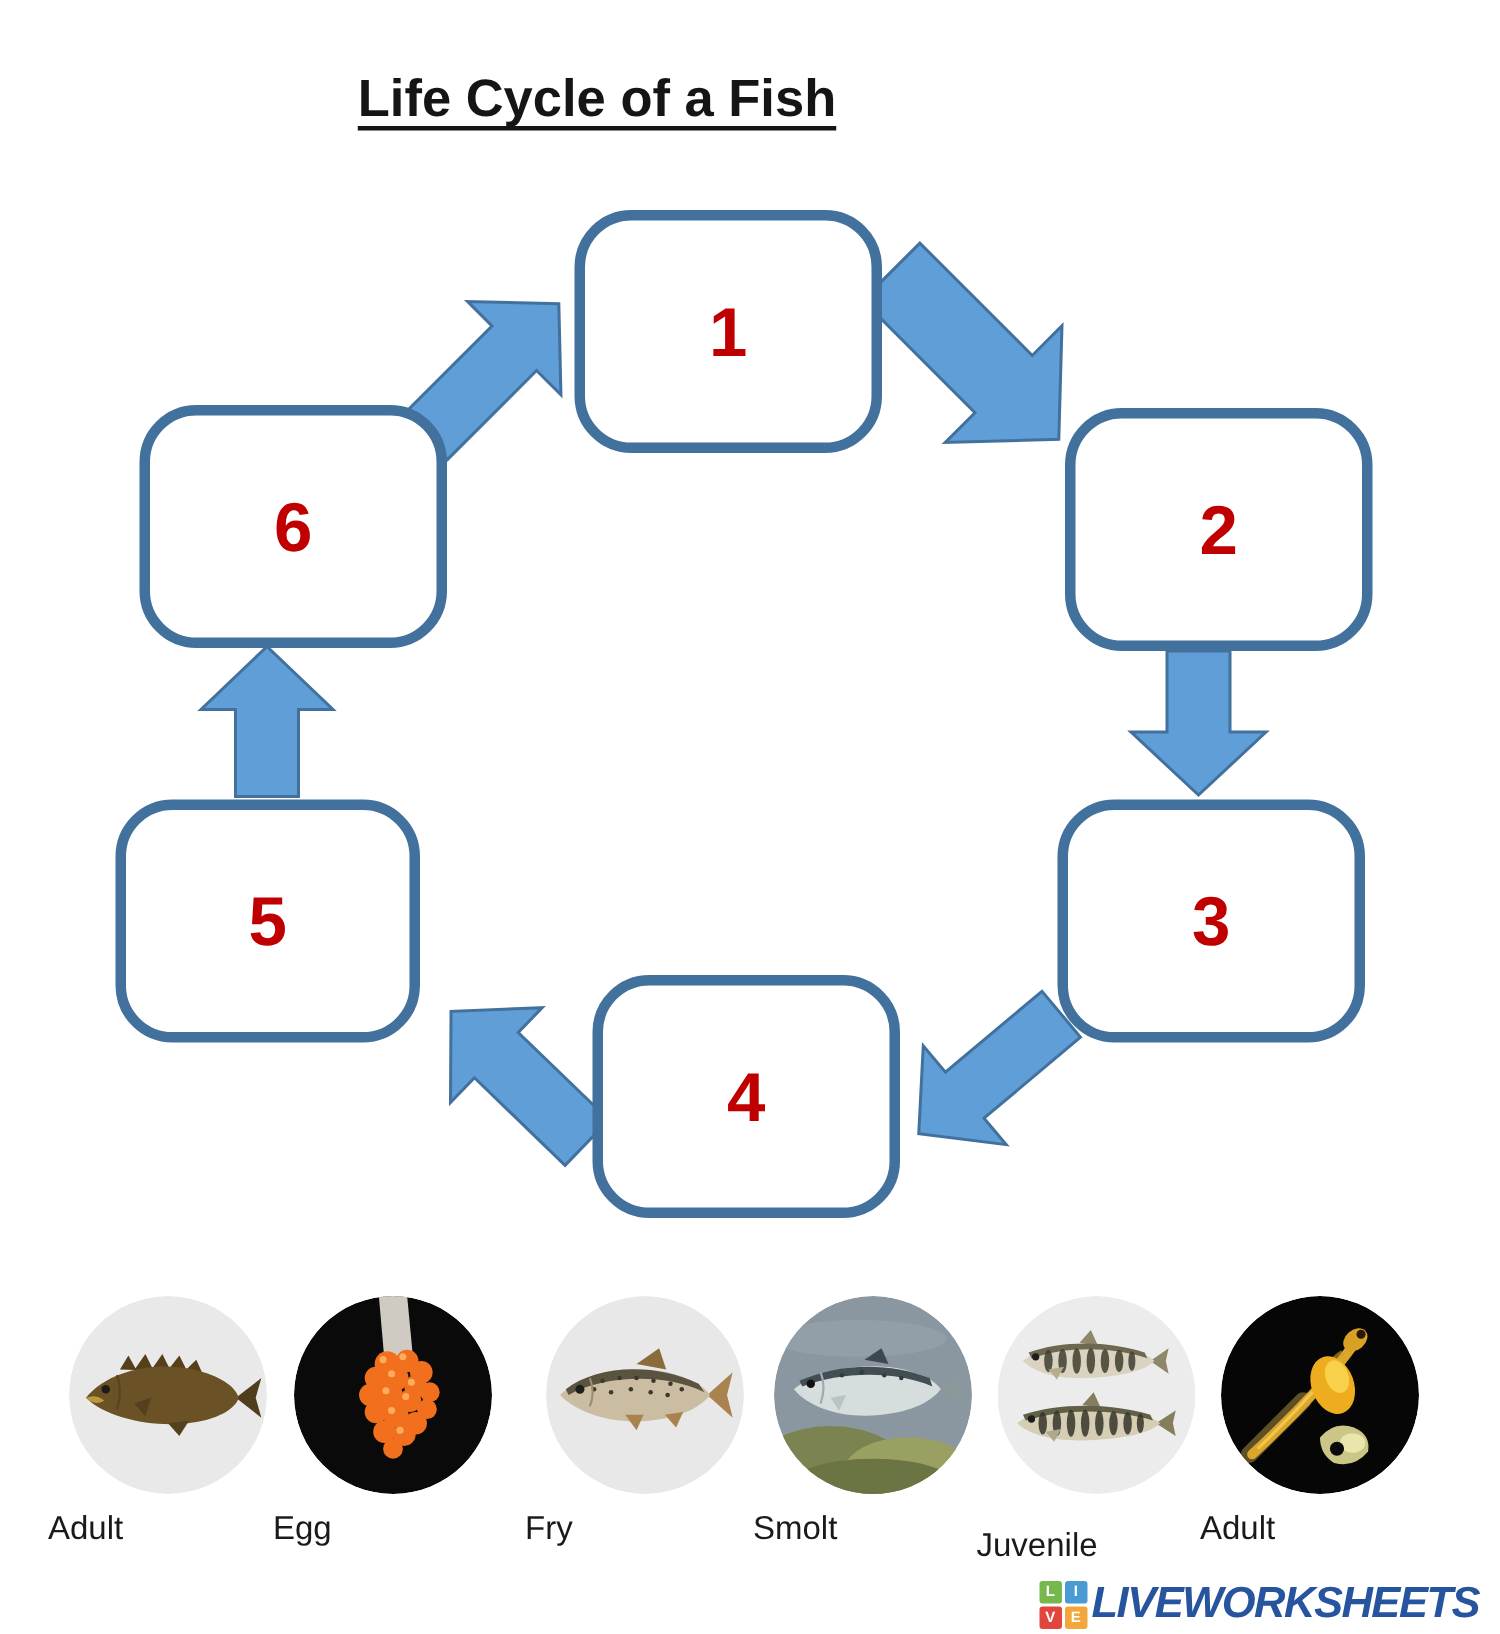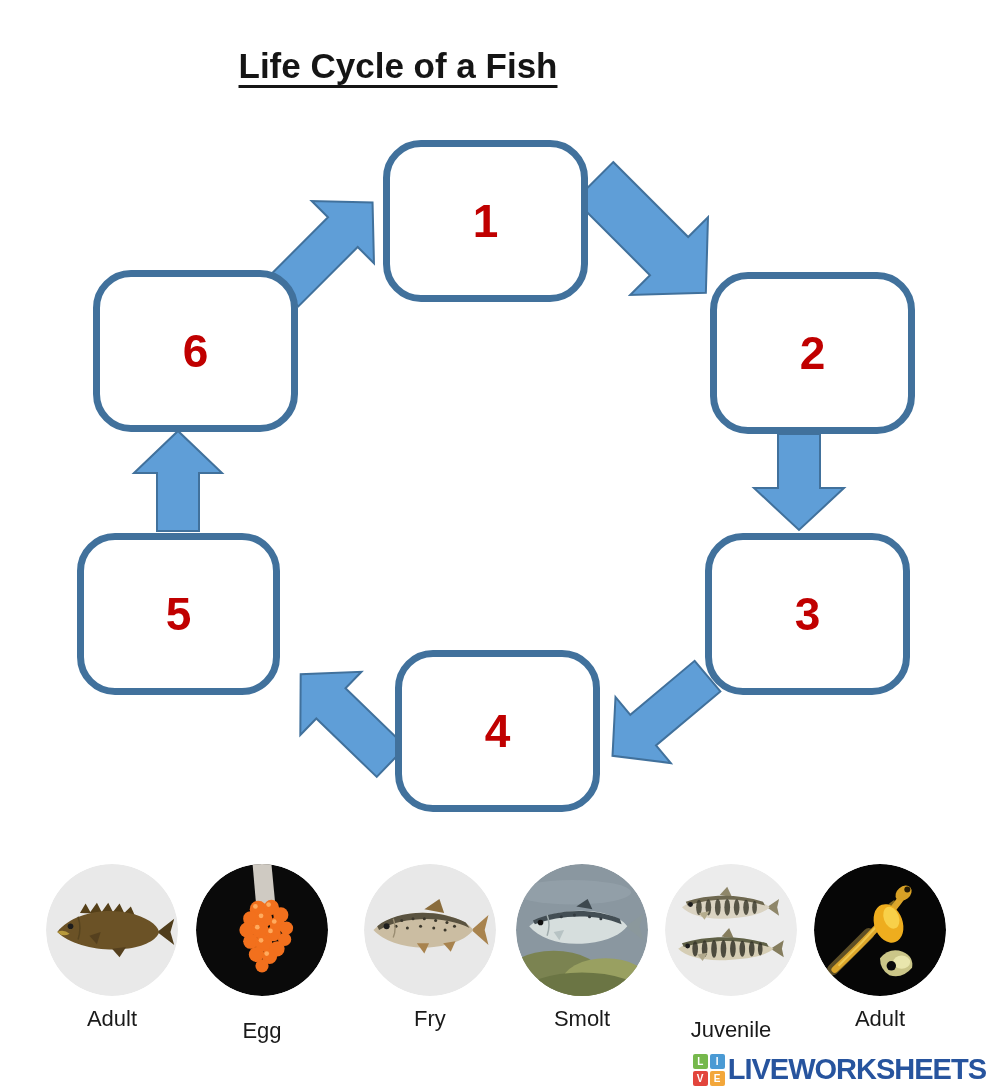--- a/index.html
+++ b/index.html
@@ -16,31 +16,31 @@
   .box1{left:383px;top:140px;}
   .box2{left:710px;top:272px;}
   .box3{left:705px;top:533px;}
   .box4{left:395px;top:650px;}
   .box5{left:77px;top:533px;width:203px;}
   .box6{left:93px;top:270px;}
   .stage-circle{position:absolute;width:132px;height:132px;border-radius:50%;overflow:hidden;top:864px;}
   .stage-circle svg{display:block;width:132px;height:132px;}
   .c-adult{left:46px;}  .c-egg{left:196px;}  .c-fry{left:364px;}
   .c-smolt{left:516px;} .c-juvenile{left:665px;} .c-larvae{left:814px;}
-  .stage-label{position:absolute;top:1006px;width:160px;text-align:center;
+  .stage-label{position:absolute;top:1006px;width:160px;
                font-size:22px;color:#1a1a1a;}
-  .l-adult{left:32px;} .l-egg{left:182px;margin-top:12px;} .l-fry{left:350px;}
+  .l-adult{left:32px;} .l-egg{left:182px;} .l-fry{left:350px;}
   .l-smolt{left:502px;} .l-juvenile{left:651px;margin-top:11px;} .l-larvae{left:800px;}
   .footer-logo{position:absolute;right:14px;bottom:3px;display:flex;align-items:center;gap:3px;}
   .sq-grid{display:grid;grid-template-columns:15px 15px;grid-auto-rows:15px;gap:2px;}
   .sq{display:flex;align-items:center;justify-content:center;
       color:#ffffff;font-size:10px;font-weight:bold;border-radius:2px;}
   .sq-l{background:#76b84c;} .sq-i{background:#4a9ad4;}
   .sq-v{background:#e2453c;} .sq-e{background:#f3a73a;}
-  .brand{font-size:29px;font-weight:bold;color:#27549e;letter-spacing:-1px;}
+  .brand{font-size:29px;font-weight:bold;color:#27549e;letter-spacing:-1px;font-style:italic;}
 </style>
 </head>
 <body>
 
 <div class="page">
 
   <h1 class="title">Life Cycle of a Fish</h1>
 
   <svg class="arrows" width="1000" height="840" viewBox="0 0 1000 840">
     <g fill="#5f9ed7" stroke="#41719c" stroke-width="2" stroke-linejoin="miter">

